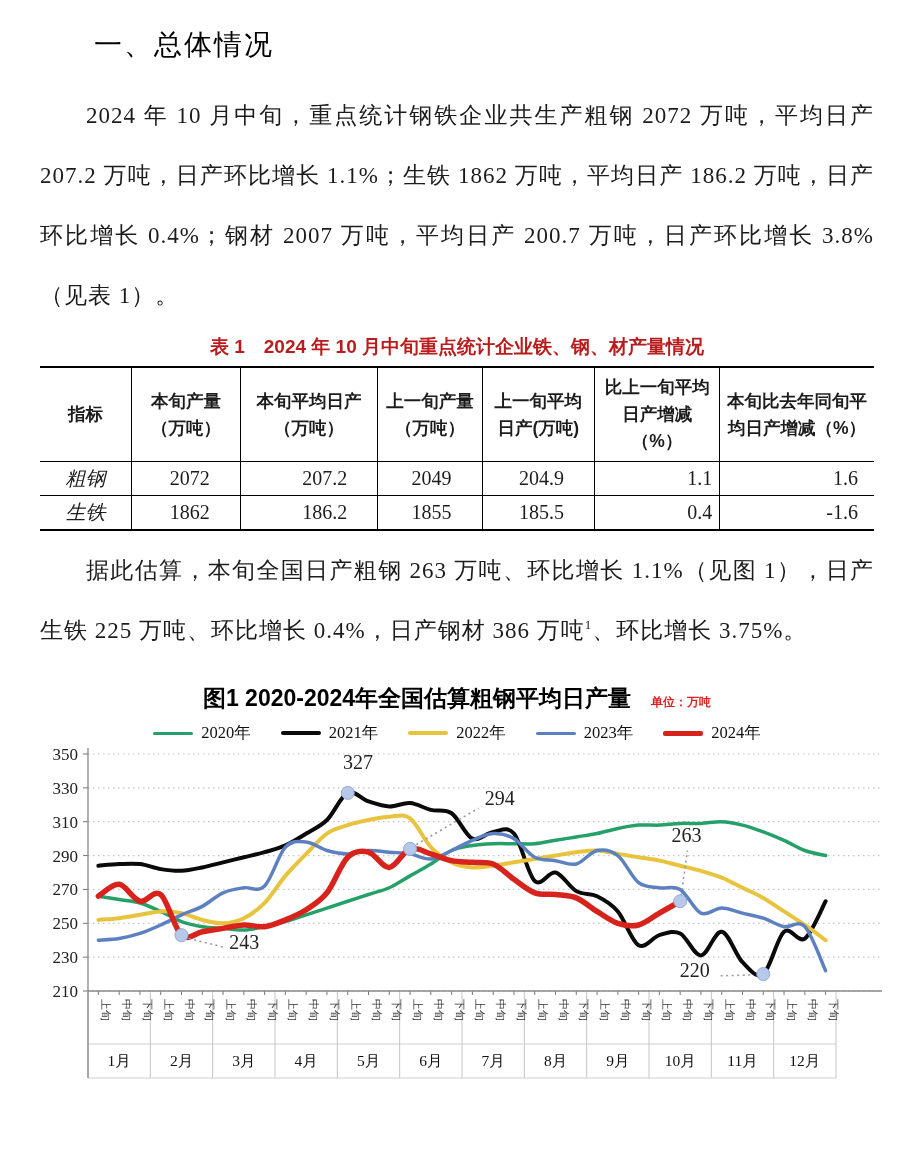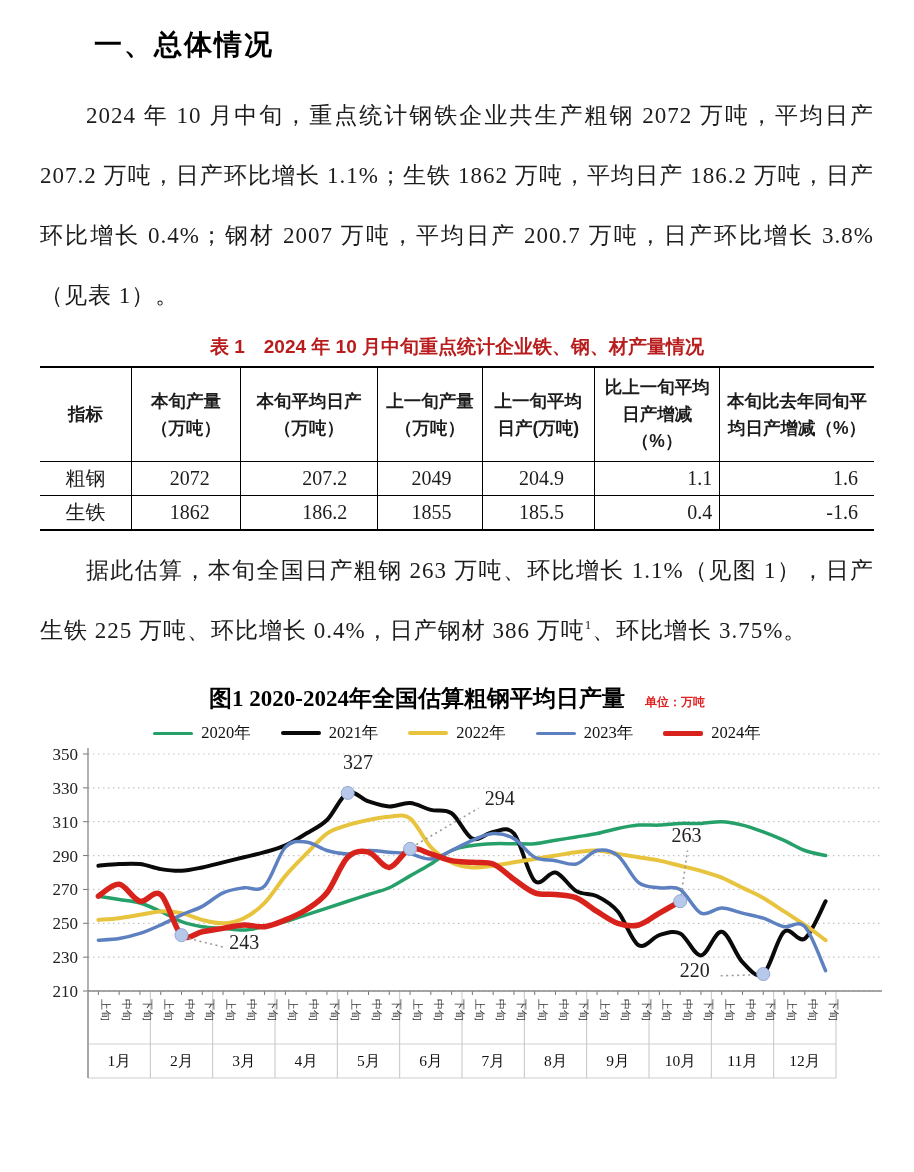--- a/index.html
+++ b/index.html
@@ -4,21 +4,21 @@
 <style>
   html,body{margin:0;padding:0;}
   body{
     width:914px;height:1172px;background:#ffffff;overflow:hidden;
     font-family:"Liberation Serif","DejaVu Serif",serif;color:#1c1c1c;
     position:relative;
   }
   .page{padding:0 40px;}
   .doc-heading{
     font-family:"Liberation Sans","DejaVu Sans",sans-serif;
-    font-weight:700;font-size:28px;color:#000;
+    font-weight:400;font-size:28px;color:#000;
     margin:26px 0 0 54px;letter-spacing:2px;
   }
   .para{
     font-size:23px;line-height:60px;text-align:justify;
     text-indent:2em;letter-spacing:1px;margin:0;
   }
   .para-1{margin-top:22px;}
   .para-2{margin-top:10px;}
   .para sup{font-size:13px;line-height:0;}
   .tbl-caption{
@@ -31,32 +31,32 @@
   }
   table.data th{
     font-family:"Liberation Sans","DejaVu Sans",sans-serif;
     font-weight:700;font-size:17.5px;line-height:1.55;
     border:1px solid #000;padding:6px 4px;vertical-align:middle;
   }
   table.data td{
     font-size:20px;border:1px solid #000;padding:3px 0;height:26px;
     vertical-align:middle;
   }
-  table.data td.lab{text-align:center;}
+  table.data td.lab{text-align:center;font-style:italic;}
   table.data td.num{text-align:right;padding-right:30px;}
   table.data tr td:nth-child(6){padding-right:7px;}
   table.data tr td:nth-child(7){padding-right:16px;}
   table.data th:first-child,table.data td:first-child{border-left:none;}
   table.data th:last-child,table.data td:last-child{border-right:none;}
   .figure{margin-top:22px;}
   .fig-title-row{
     display:flex;align-items:baseline;justify-content:center;gap:20px;
   }
   .fig-title{
-    font-family:Liberation Serif, serif;
+    font-family:Liberation Sans, sans-serif;
     font-weight:700;font-size:23px;color:#000;
   }
   .fig-unit{
     font-family:"Liberation Sans","DejaVu Sans",sans-serif;
     font-weight:700;font-size:12px;color:#e02020;
   }
   .legend-row{
     display:flex;justify-content:center;align-items:center;gap:30px;
     margin-top:8px;
   }

